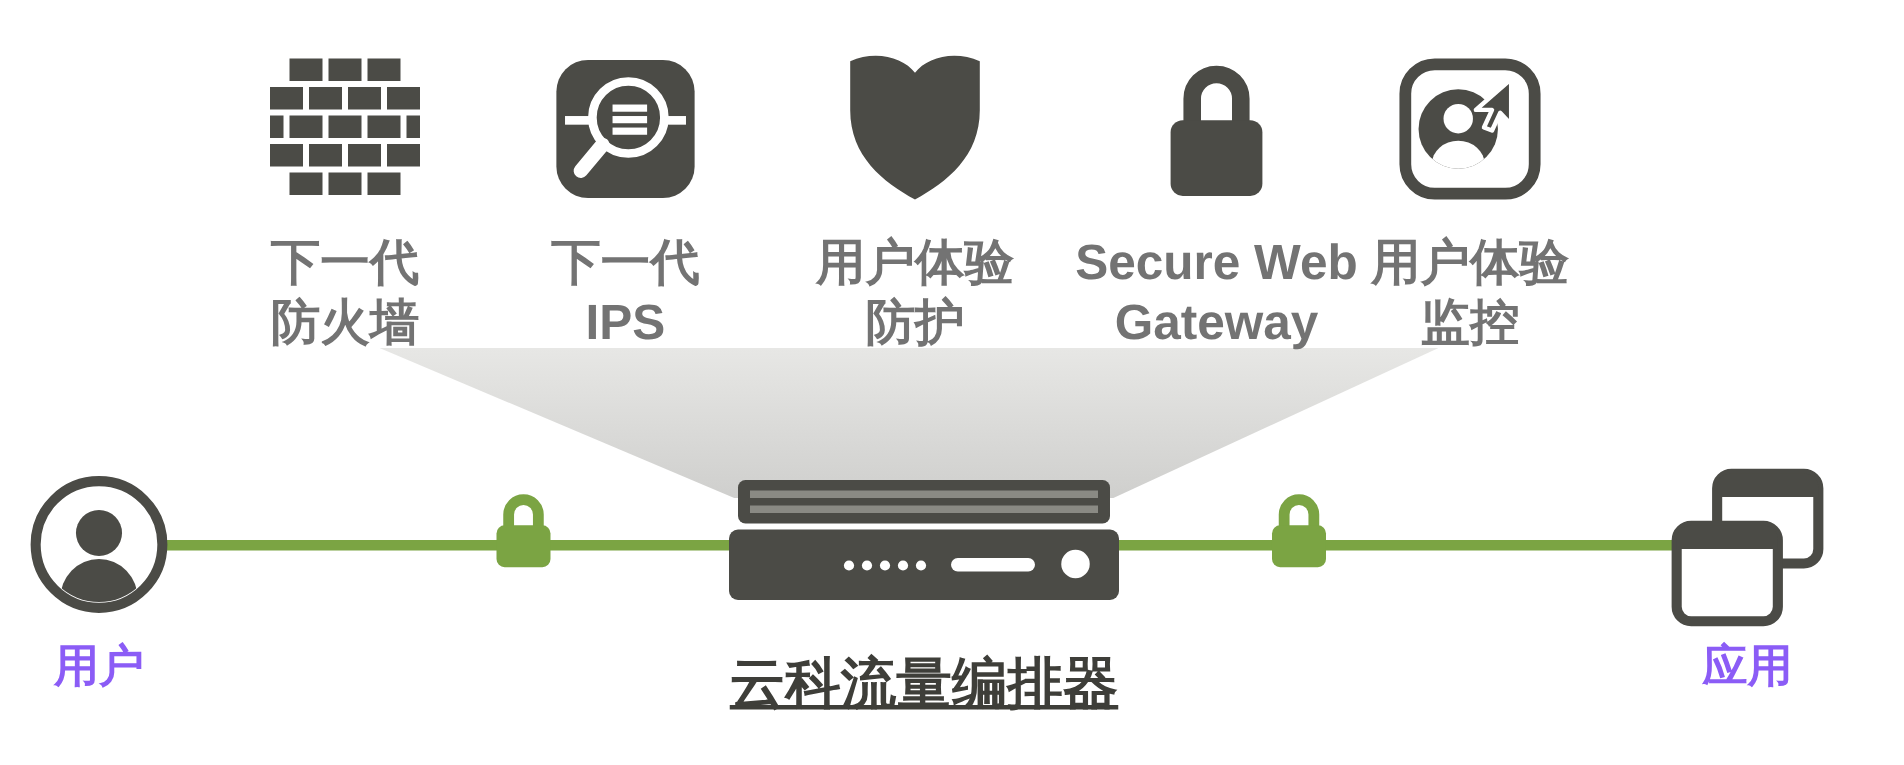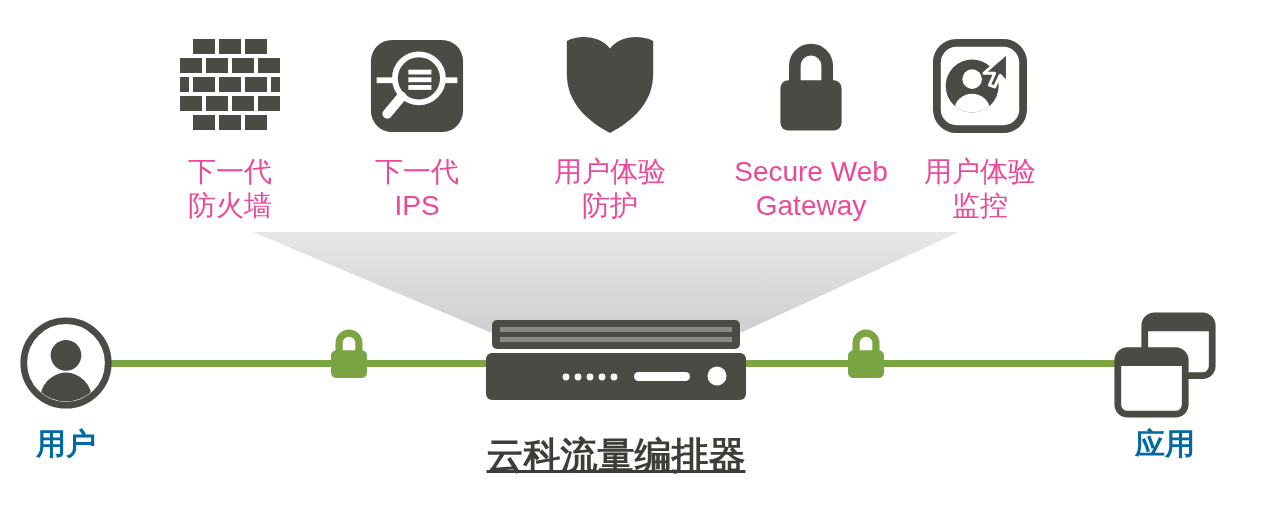--- a/index.html
+++ b/index.html
@@ -12,23 +12,23 @@
     overflow: hidden;
   }
   .dark { color: #4b4b46; }
   .green { color: #7ba443; }
 
   
   .service { position: absolute; top: 25px; width: 220px; text-align: center; }
   .icon-wrap { height: 122px; display: flex; align-items: center; justify-content: center; }
   .service-label {
     margin-top: 8px;
-    font-size: 28px;
-    font-weight: normal;
-    color: #ec4899;
+    font-size: 33px;
+    font-weight: bold;
+    color: #737373;
     line-height: 1.22;
     white-space: pre-line;
   }
 
   
   .funnel {
     position: absolute;
     left: 253px; top: 232px;
     width: 706px; height: 100px;
     background: linear-gradient(180deg, #e7e7e5 0%, #cfcfcd 100%);
@@ -40,21 +40,21 @@
     position: absolute;
     left: 64px; top: 360px;
     width: 1104px; height: 7px;
     background: #7ba443;
   }
   .abs { position: absolute; }
   .node-label {
     position: absolute;
     font-size: 30px;
     font-weight: bold;
-    color: #0369a1;
+    color: #8b5cf6;
     text-align: center;
   }
   .appliance-label {
     position: absolute;
     left: 401px; top: 431px; width: 430px;
     text-align: center;
     font-size: 37px;
     font-weight: bold;
     color: #3e3e39;
     text-decoration: underline;

